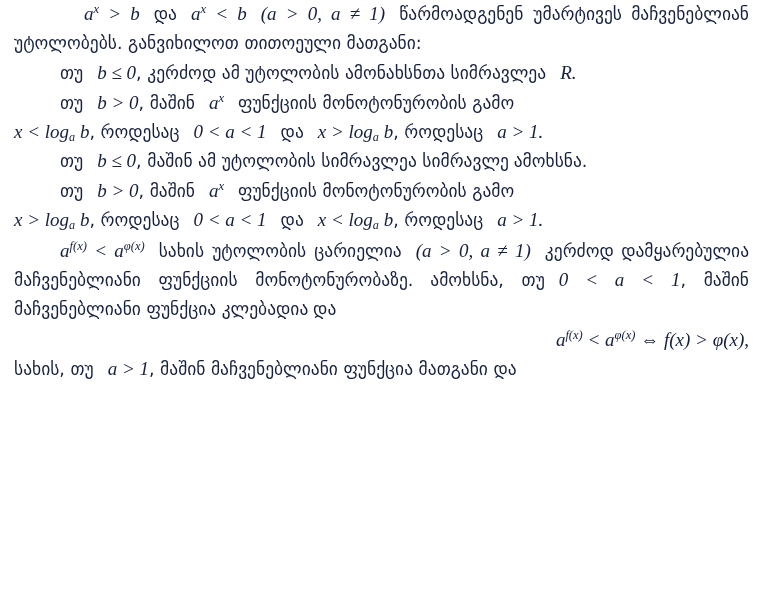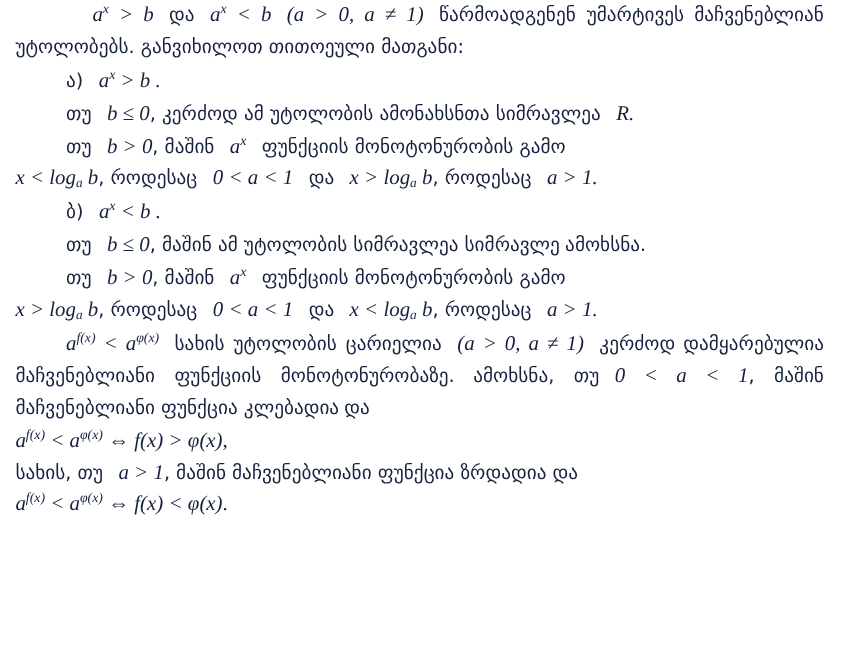--- a/index.html
+++ b/index.html
@@ -28,21 +28,21 @@
     margin: 0 18px 0 14px;
     color: #16213e;
   }
   .indent {
     text-indent: 46px;
   }
   .indent-lg {
     text-indent: 70px;
   }
   .centered {
-    text-align: left;
+    text-align: right;
     text-indent: 0;
   }
   .math {
     font-family: "Liberation Serif", serif;
     font-style: italic;
     white-space: nowrap;
   }
   .mathup {
     font-style: normal;
   }
@@ -70,39 +70,33 @@
 </head>
 <body>
 
 <div class="page">
 
   <p class="para indent-lg">
     <span class="math"><span>a</span><sup>x</sup><span> &gt; b</span></span><span class="sp"></span><span class="geo">და</span><span class="sp"></span><span class="math"><span>a</span><sup>x</sup><span> &lt; b</span></span><span class="sp"></span><span class="math">(a &gt; 0, a ≠ 1)</span><span class="sp"></span><span class="geo">წარმოადგენენ უმარტივეს</span>
     <span class="geo">მაჩვენებლიან უტოლობებს. განვიხილოთ თითოეული მათგანი:</span>
   </p>
 
-  <p class="para indent gap-top">
-    <span class="geo">ა)</span><span class="sp"></span><span class="math"><span>a</span><sup>x</sup><span> &gt; b .</span></span>
-  </p>
 
   <p class="para indent gap-top-sm">
     <span class="geo">თუ</span><span class="sp"></span><span class="math">b ≤ 0</span><span class="geo">, კერძოდ ამ უტოლობის ამონახსნთა სიმრავლეა</span><span class="sp"></span><span class="math">R</span><span class="math">.</span>
   </p>
 
   <p class="para indent gap-top-sm">
     <span class="geo">თუ</span><span class="sp"></span><span class="math">b &gt; 0</span><span class="geo">, მაშინ</span><span class="sp"></span><span class="math"><span>a</span><sup>x</sup></span><span class="sp"></span><span class="geo">ფუნქციის მონოტონურობის გამო</span>
   </p>
 
   <p class="para">
     <span class="math"><span>x &lt; log</span><sub>a</sub><span> b</span></span><span class="geo">, როდესაც</span><span class="sp"></span><span class="math">0 &lt; a &lt; 1</span><span class="sp"></span><span class="geo">და</span><span class="sp"></span><span class="math"><span>x &gt; log</span><sub>a</sub><span> b</span></span><span class="geo">, როდესაც</span><span class="sp"></span><span class="math">a &gt; 1</span><span class="math">.</span>
   </p>
 
-  <p class="para indent gap-top">
-    <span class="geo">ბ)</span><span class="sp"></span><span class="math"><span>a</span><sup>x</sup><span> &lt; b .</span></span>
-  </p>
 
   <p class="para indent gap-top-sm">
     <span class="geo">თუ</span><span class="sp"></span><span class="math">b ≤ 0</span><span class="geo">, მაშინ ამ უტოლობის სიმრავლეა სიმრავლე</span>
     <span class="geo">ამოხსნა.</span>
   </p>
 
   <p class="para indent gap-top-sm">
     <span class="geo">თუ</span><span class="sp"></span><span class="math">b &gt; 0</span><span class="geo">, მაშინ</span><span class="sp"></span><span class="math"><span>a</span><sup>x</sup></span><span class="sp"></span><span class="geo">ფუნქციის მონოტონურობის გამო</span>
   </p>
 
@@ -115,20 +109,17 @@
     <span class="geo">დამყარებულია მაჩვენებლიანი ფუნქციის მონოტონურობაზე.</span>
     <span class="geo">ამოხსნა, თუ</span><span class="sp"></span><span class="math">0 &lt; a &lt; 1</span><span class="geo">, მაშინ მაჩვენებლიანი ფუნქცია კლებადია</span>
     <span class="geo">და</span>
   </p>
 
   <p class="para centered gap-top">
     <span class="math"><span>a</span><sup>f(x)</sup><span> &lt; a</span><sup>φ(x)</sup><span class="mathup"> ⇔ </span><span>f(x) &gt; φ(x)</span><span class="mathup">,</span></span>
   </p>
 
   <p class="para">
-    <span class="geo">სახის, თუ</span><span class="sp"></span><span class="math">a &gt; 1</span><span class="geo">, მაშინ მაჩვენებლიანი ფუნქცია ზრდადია და</span>
+    <span class="geo">სახის, თუ</span><span class="sp"></span><span class="math">a &gt; 1</span><span class="geo">, მაშინ მაჩვენებლიანი ფუნქცია მათგანი და</span>
   </p>
 
-  <p class="para centered">
-    <span class="math"><span>a</span><sup>f(x)</sup><span> &lt; a</span><sup>φ(x)</sup><span class="mathup"> ⇔ </span><span>f(x) &lt; φ(x)</span><span class="mathup">.</span></span>
-  </p>
 
 </div>
 
 </body></html>

